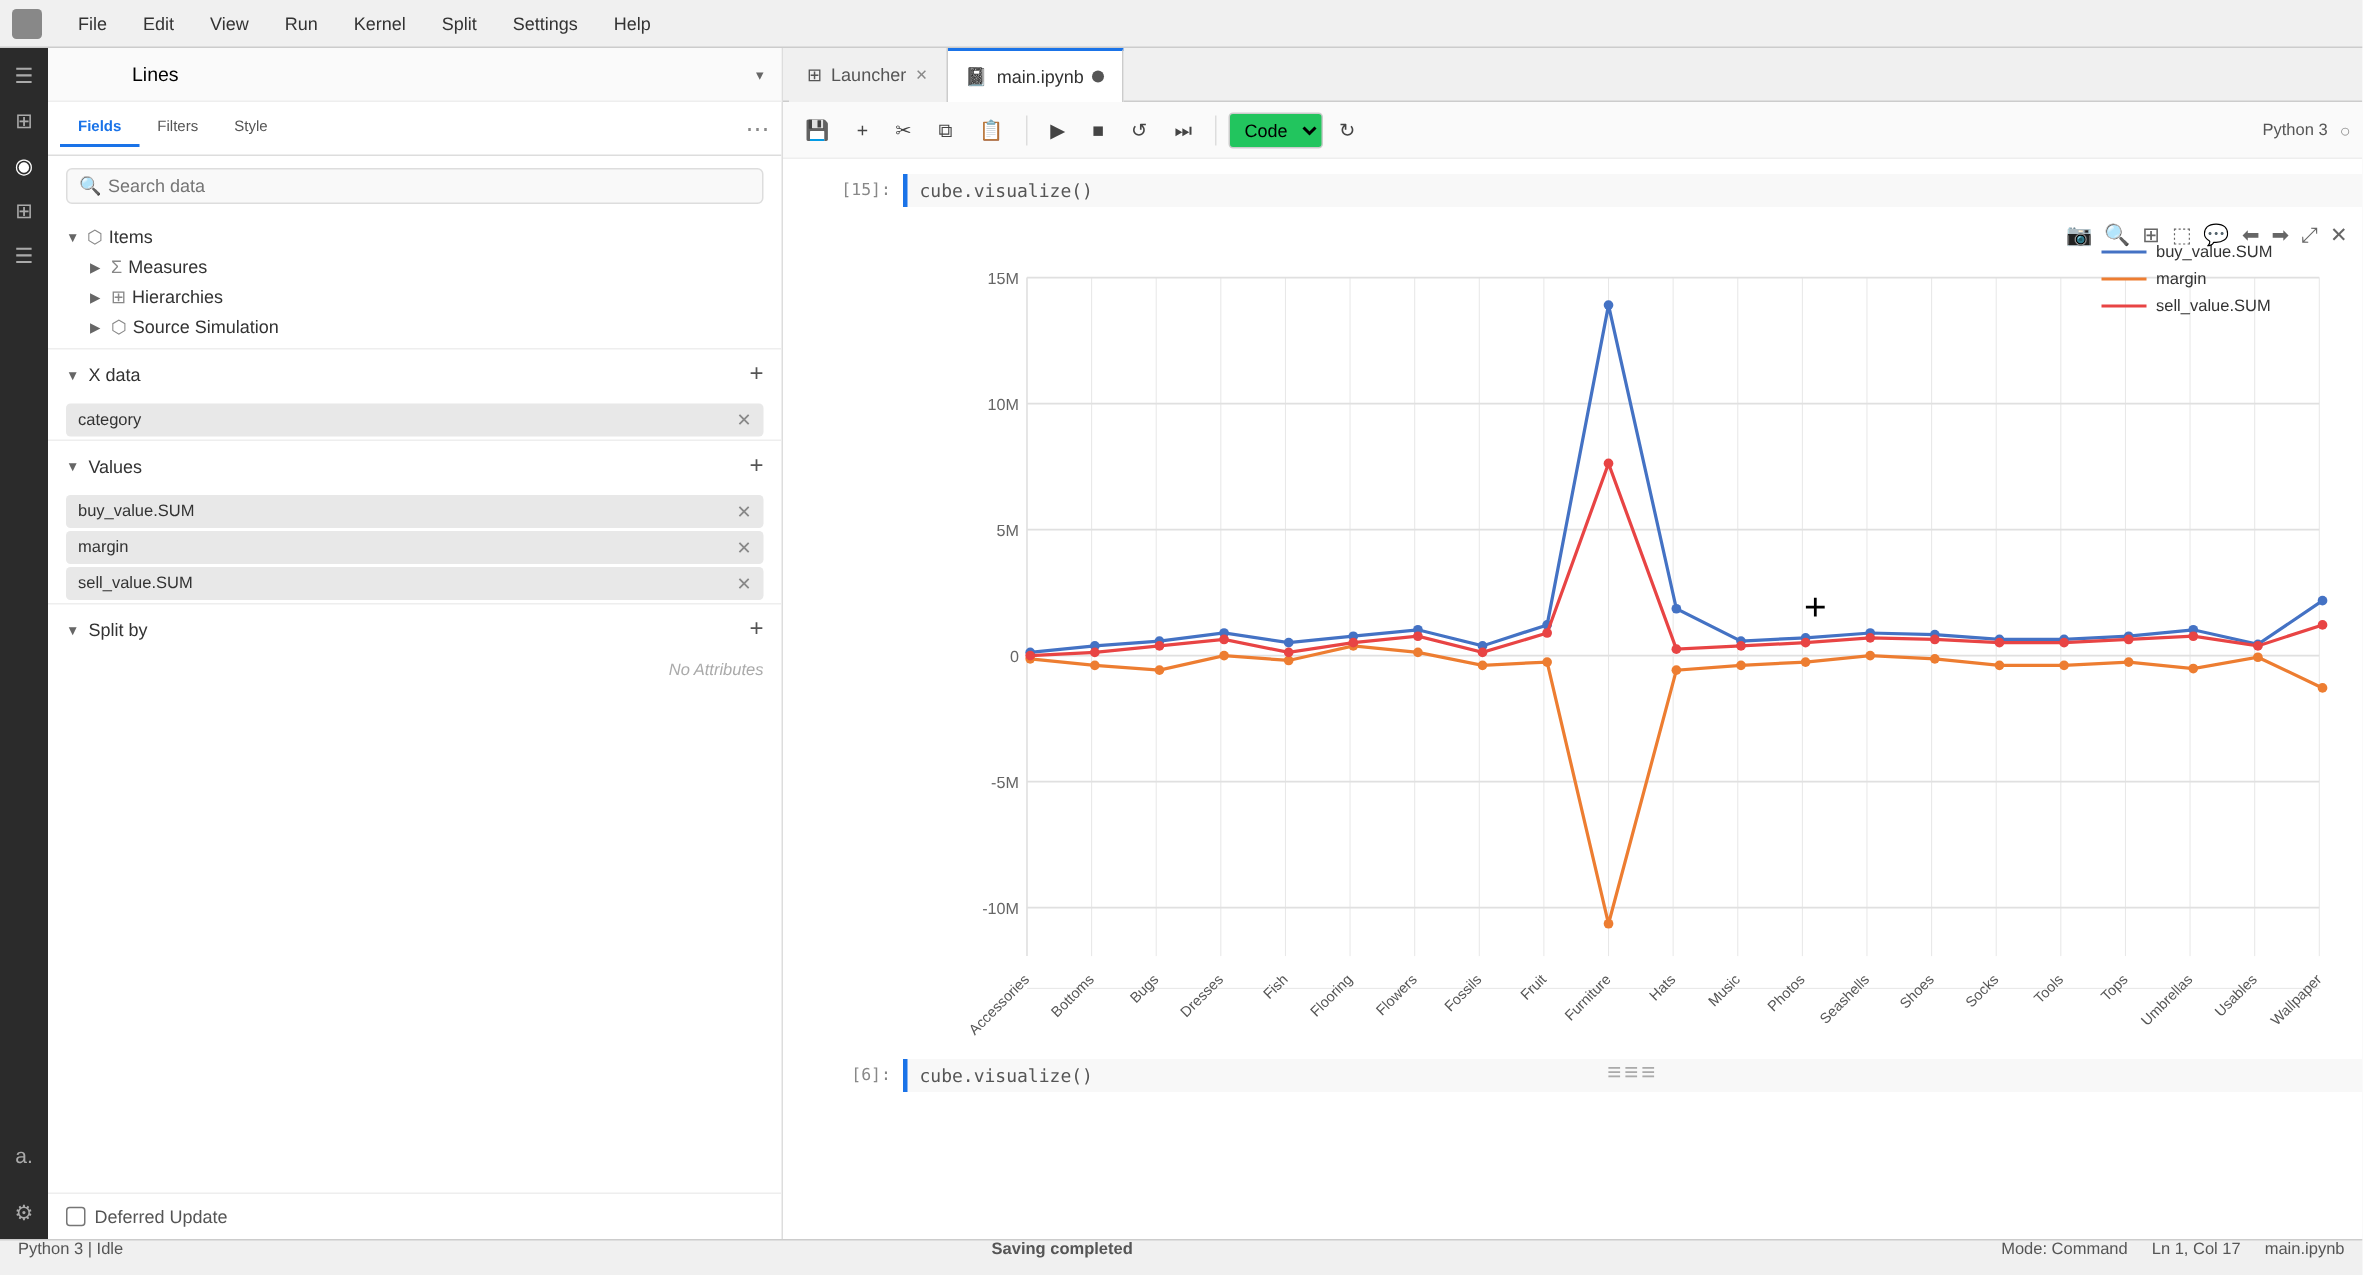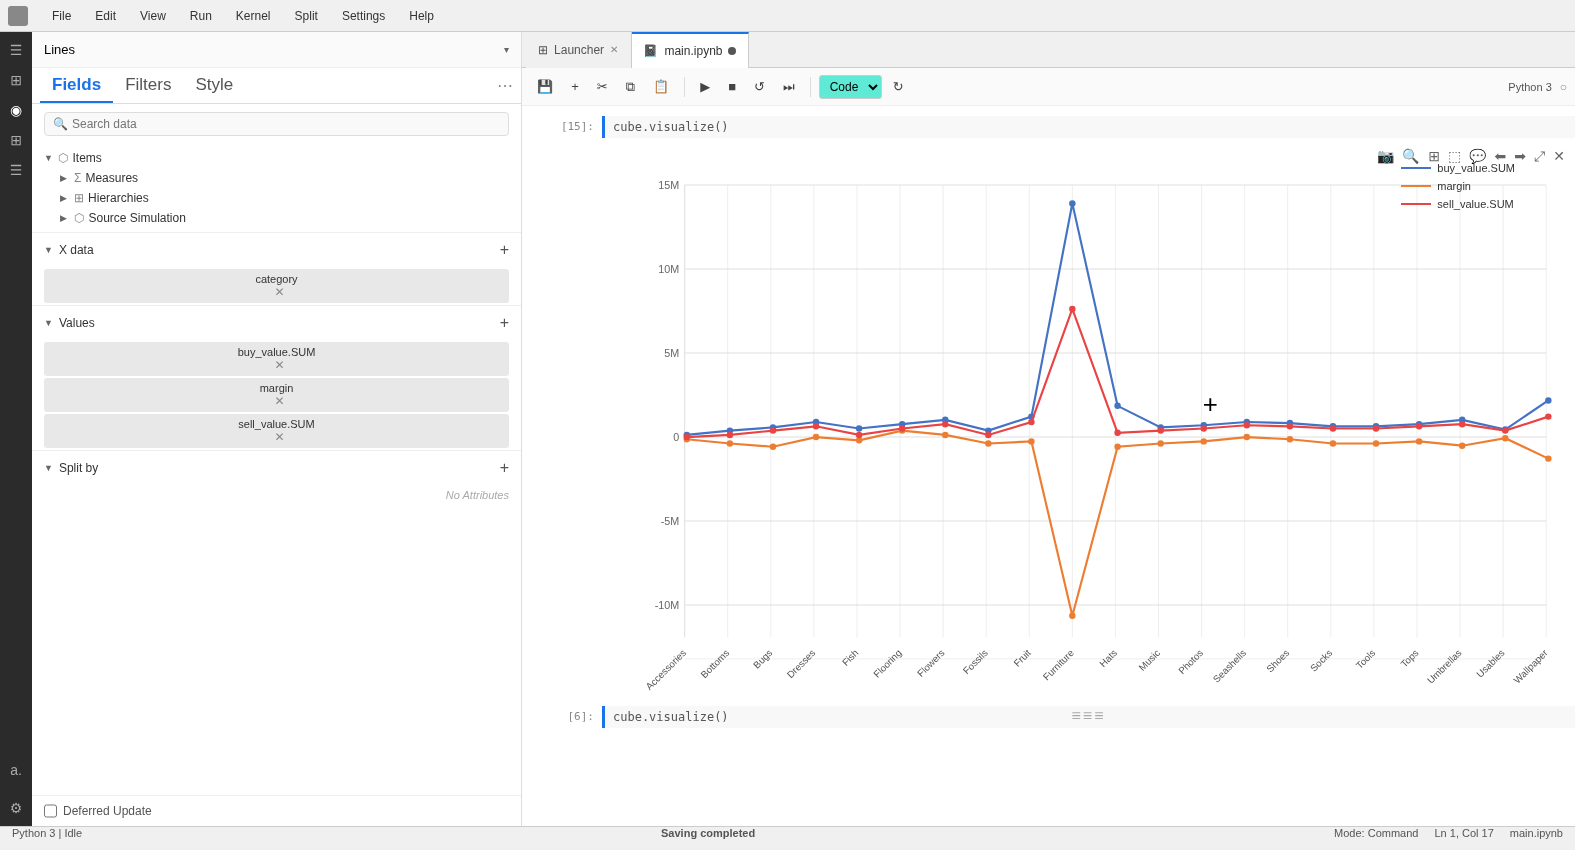--- a/index.html
+++ b/index.html
@@ -16,27 +16,27 @@
     
     .icon-sidebar { width: 32px; background: #2b2b2b; display: flex; flex-direction: column; align-items: center; padding: 6px 0; gap: 6px; }
     .icon-sidebar .icon-btn { width: 24px; height: 24px; display: flex; align-items: center; justify-content: center; color: #aaa; cursor: pointer; border-radius: 3px; font-size: 14px; }
     .icon-btn.active { color: #fff; }
 
     
     .fields-panel { width: 490px; background: #fff; border-right: 1px solid #ddd; display: flex; flex-direction: column; overflow: hidden; }
 
     
     .panel-tabs { display: flex; border-bottom: 1px solid #ddd; padding: 0 8px; align-items: center; height: 36px; }
-    .panel-tab { padding: 6px 12px; font-size: 17px; cursor: pointer; color: #555; border-bottom: 2px solid transparent; }
+    .panel-tab { padding: 6px 12px; font-size: 10px; cursor: pointer; color: #555; border-bottom: 2px solid transparent; }
     .panel-tab.active { color: #1a73e8; border-bottom: 2px solid #1a73e8; font-weight: 600; }
     .panel-more { margin-left: auto; color: #888; cursor: pointer; font-size: 16px; }
 
     
     .panel-header { display: flex; align-items: center; height: 36px; padding: 0 12px; border-bottom: 1px solid #eee; background: #fafafa; }
-    .panel-header-title { font-size: 13px; font-weight: 500; flex: 1; }
+    .panel-header-title { font-size: 13px; font-weight: 500; flex: 1; margin-left: 44px; }
     .panel-header-arrow { color: #666; font-size: 10px; }
 
     
     .search-box { margin: 8px 12px; display: flex; align-items: center; border: 1px solid #ddd; border-radius: 4px; padding: 4px 8px; background: #f9f9f9; }
     .search-box input { border: none; background: transparent; outline: none; font-size: 12px; flex: 1; }
     .search-icon { color: #999; font-size: 12px; margin-right: 4px; }
 
     
     .tree-section { padding: 4px 0; }
     .tree-item { display: flex; align-items: center; padding: 3px 12px; cursor: pointer; }
@@ -45,21 +45,21 @@
     .tree-label { font-size: 12px; color: #333; }
     .tree-child { display: flex; align-items: center; padding: 3px 12px 3px 28px; cursor: pointer; }
 
     
     .section { border-top: 1px solid #eee; }
     .section-header { display: flex; align-items: center; padding: 8px 12px; cursor: pointer; font-size: 12px; font-weight: 500; color: #333; }
     .section-header .s-arrow { font-size: 9px; color: #666; margin-right: 6px; }
     .section-add { margin-left: auto; color: #555; font-size: 16px; cursor: pointer; }
 
     
-    .tag-row { display: flex; align-items: center; margin: 2px 12px; background: #e8e8e8; border-radius: 3px; padding: 4px 8px; font-size: 11px; color: #333; flex-direction: column; }
+    .tag-row { display: flex; align-items: center; margin: 2px 12px; background: #e8e8e8; border-radius: 3px; padding: 4px 8px; font-size: 11px; color: #333; }
     .tag-label { flex: 1; }
     .tag-x { cursor: pointer; color: #888; font-size: 12px; margin-left: 6px; }
 
     .no-attr { padding: 4px 12px; font-size: 11px; color: #aaa; font-style: italic; text-align: right; }
 
     
     .deferred-row { display: flex; padding: 8px 12px; border-top: 1px solid #eee; margin-top: auto; }
     .deferred-cb { margin-right: 6px; }
     .deferred-label { font-size: 12px; color: #555; }
 
@@ -70,21 +70,21 @@
     .nb-tabbar { display: flex; align-items: center; background: #f0f0f0; border-bottom: 1px solid #ccc; height: 36px; padding: 0 4px; }
     .nb-tab { display: flex; align-items: center; padding: 0 12px; height: 36px; border-right: 1px solid #ccc; font-size: 12px; cursor: pointer; background: #f0f0f0; color: #555; gap: 6px; }
     .nb-tab.active { background: #fff; color: #333; border-top: 2px solid #1a73e8; }
     .nb-tab-close { color: #888; font-size: 10px; cursor: pointer; }
     .nb-tab-dot { width: 8px; height: 8px; border-radius: 50%; background: #555; }
 
     
     .nb-toolbar { display: flex; align-items: center; padding: 4px 8px; border-bottom: 1px solid #eee; background: #fafafa; gap: 4px; height: 38px; }
     .tb-btn { padding: 3px 6px; border: 1px solid transparent; border-radius: 3px; cursor: pointer; background: transparent; font-size: 13px; color: #444; display: flex; align-items: center; }
     .tb-sep { width: 1px; height: 20px; background: #ddd; margin: 0 4px; }
-    .tb-select { padding: 3px 6px; border: 1px solid #ccc; border-radius: 3px; font-size: 12px; background: #5eead4; }
+    .tb-select { padding: 3px 6px; border: 1px solid #ccc; border-radius: 3px; font-size: 12px; background: #22c55e; }
 
     
     .nb-cells { flex: 1; overflow-y: auto; padding: 8px 0; background: #fff; }
     .cell-row { display: flex; padding: 2px 0; }
     .cell-gutter { width: 80px; text-align: right; padding-right: 8px; color: #888; font-size: 11px; font-family: monospace; padding-top: 4px; flex-shrink: 0; }
     .cell-content { flex: 1; }
     .cell-input { border-left: 3px solid #1a73e8; padding: 4px 8px; font-family: monospace; font-size: 12px; color: #555; background: #f8f8f8; }
 
     
     .chart-container { position: relative; width: 100%; height: 560px; }

